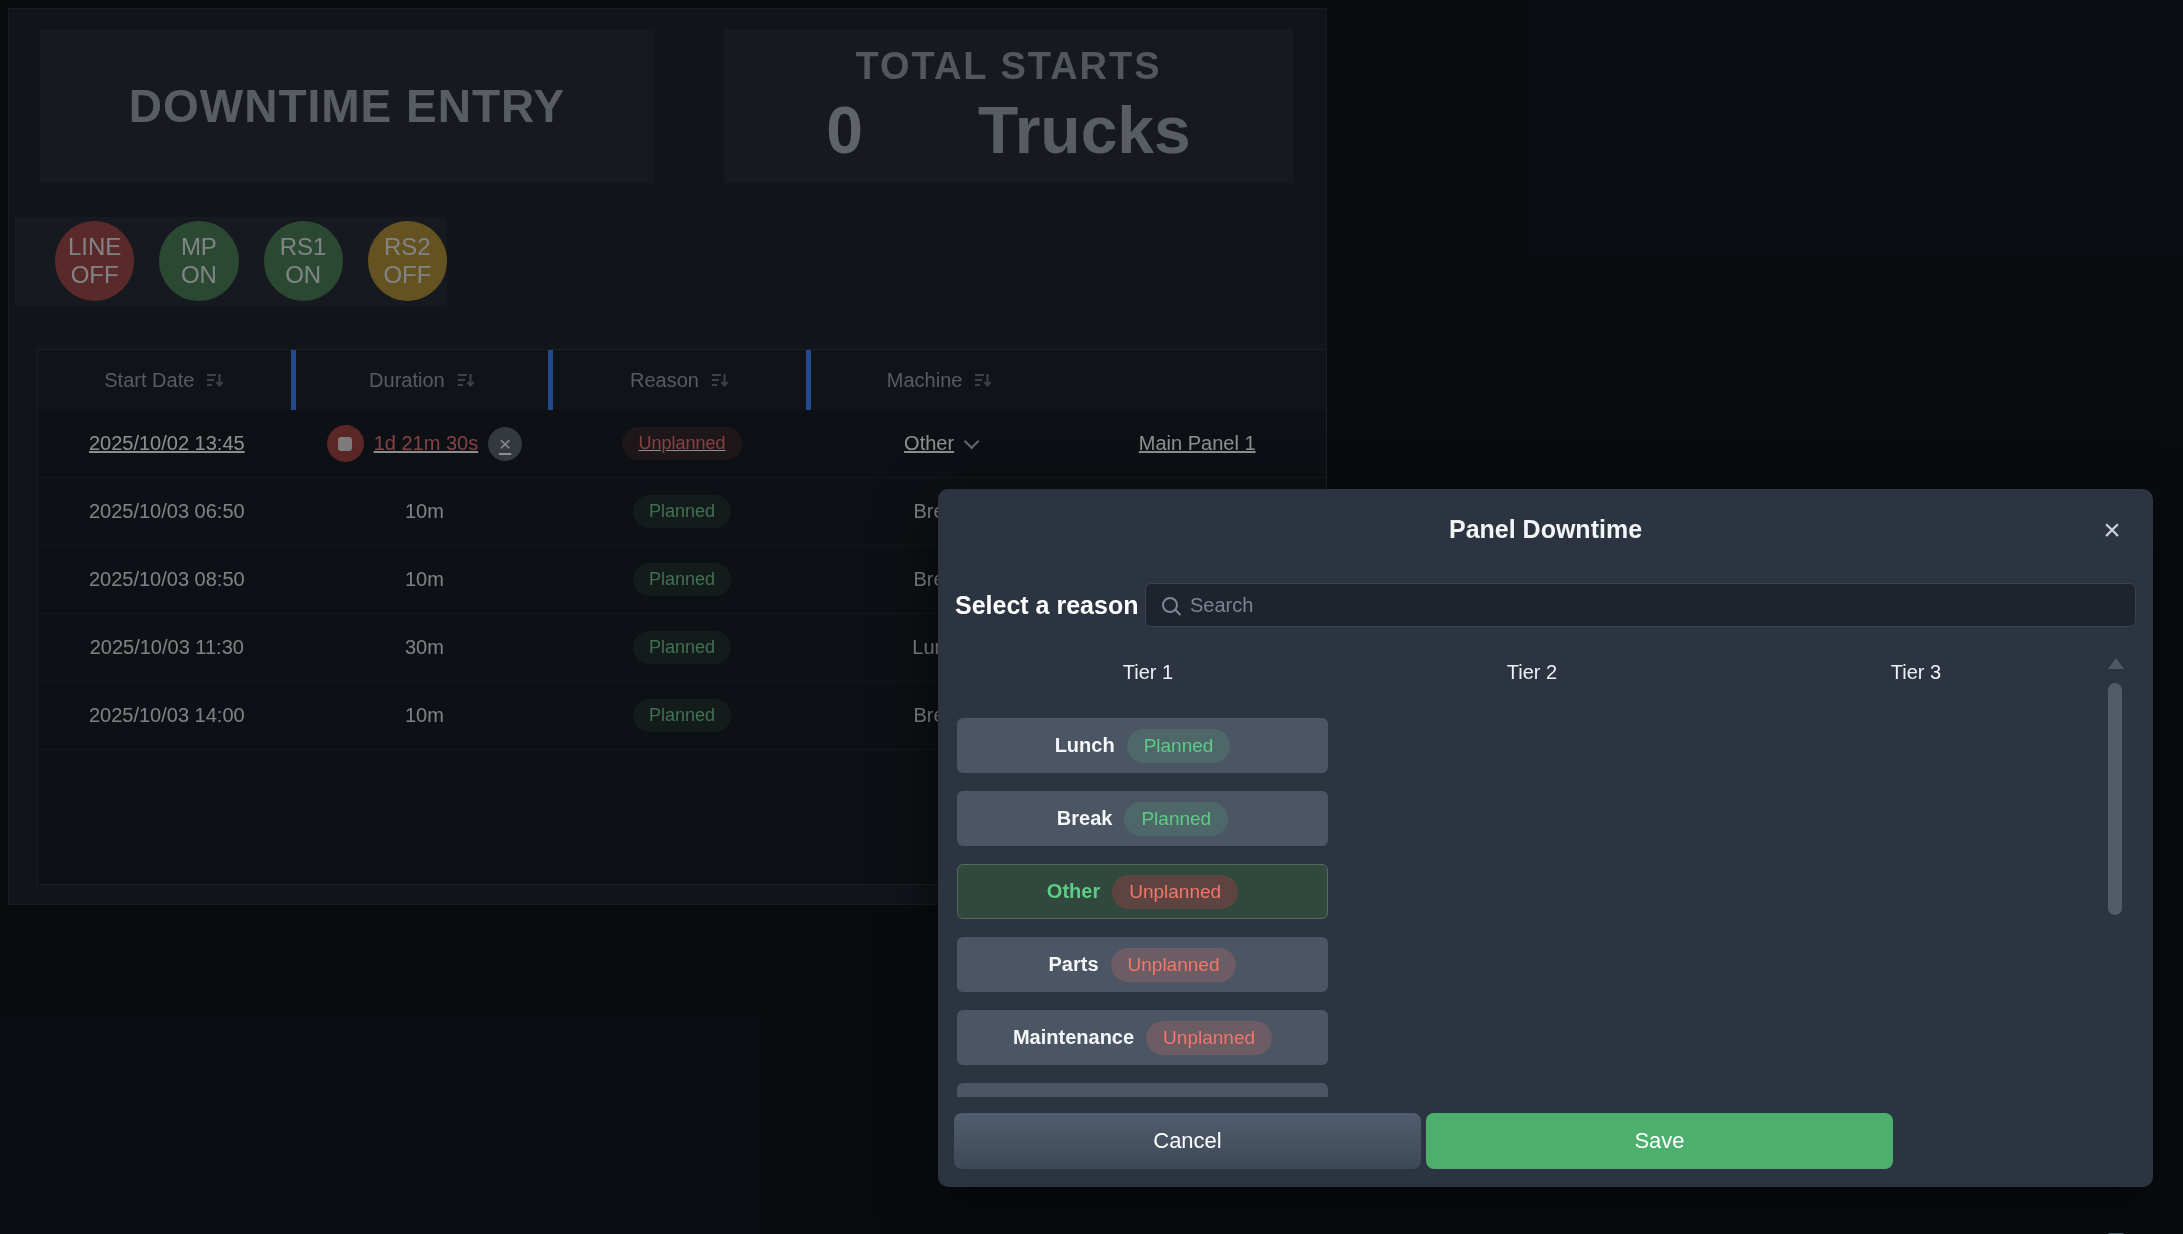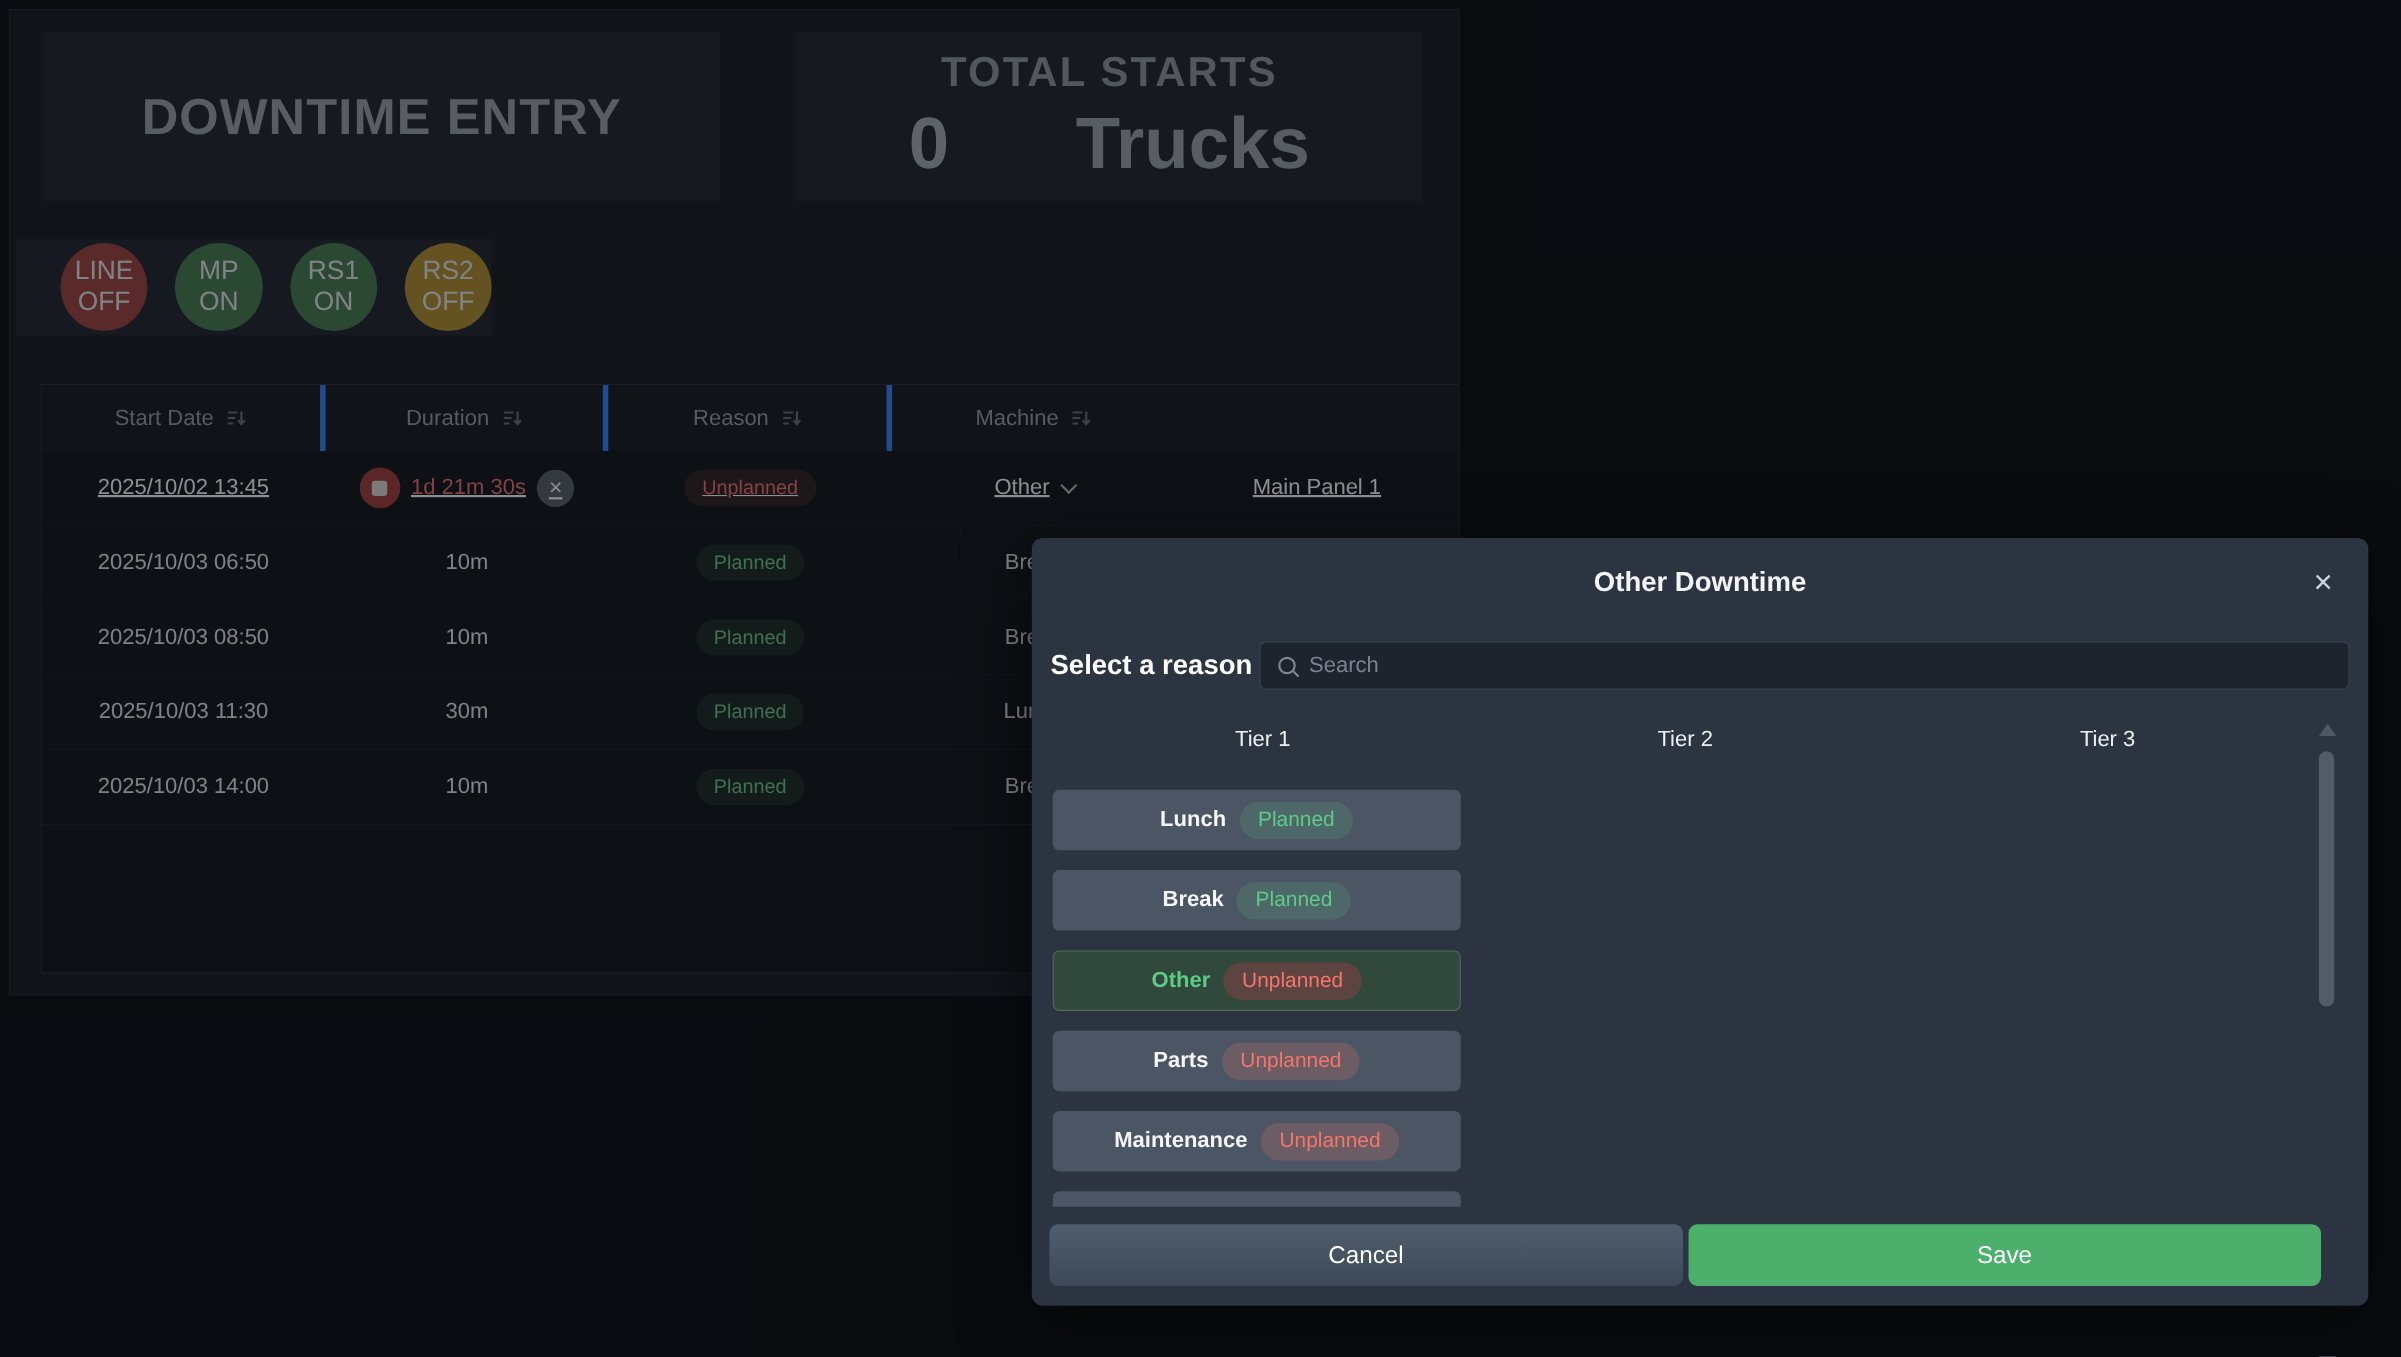--- a/index.html
+++ b/index.html
@@ -165,21 +165,21 @@
     border-left:8px solid transparent; border-right:8px solid transparent;
   }
   .arrow-up   { top:0; border-bottom:11px solid #4e5864; }
   .arrow-down { top:575px; border-top:11px solid #4e5864; }
   .thumb {
     position:absolute; left:1px; top:25px; width:14px; height:232px;
     background:#525c68; border-radius:7px;
   }
 
   .modal-footer {
-    position:absolute; left:16px; bottom:18px; width:1156px; height:56px;
+    position:absolute; left:16px; bottom:18px; width:939px; height:56px;
     display:flex; gap:5px;
   }
   .btn { flex:1; border-radius:8px; display:flex; align-items:center; justify-content:center;
     font-size:22px; font-weight:500; color:#ffffff; cursor:pointer; }
   .btn-cancel { background:linear-gradient(#505d6e,#3e4957); }
   .btn-save   { background:#4caf6b; }
 </style>
 </head>
 <body>
 
@@ -310,21 +310,21 @@
       <div class="t-cell">Break</div>
       <div class="t-cell"></div>
     </div>
   </div>
 </div>
 
 <div class="overlay"></div>
 
 <div class="modal">
   <div class="modal-header">
-    <div class="modal-title">Other Downtime</div>
+    <div class="modal-title">Panel Downtime</div>
     <div class="modal-close">×</div>
   </div>
 
   <div class="reason-bar">
     <div class="select-reason">Select a reason</div>
     <div class="search-box">
       <span class="search-glyph"></span>
       <input class="search-input" type="text" placeholder="Search" style="">
     </div>
   </div>

